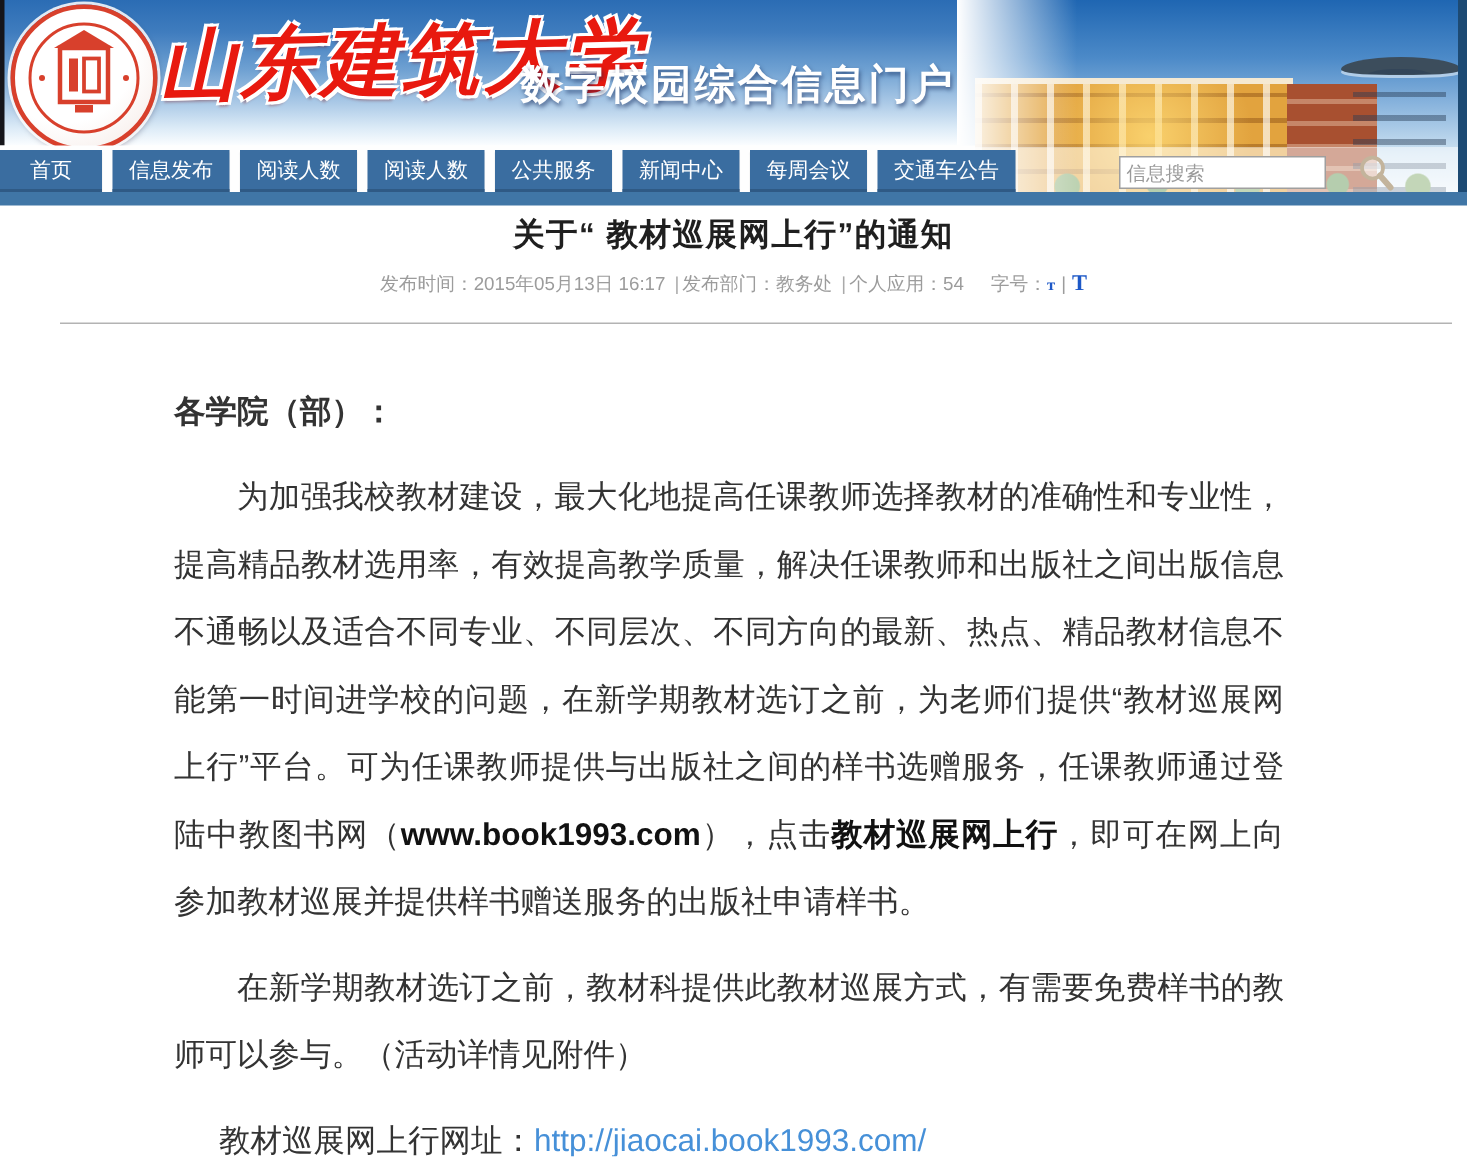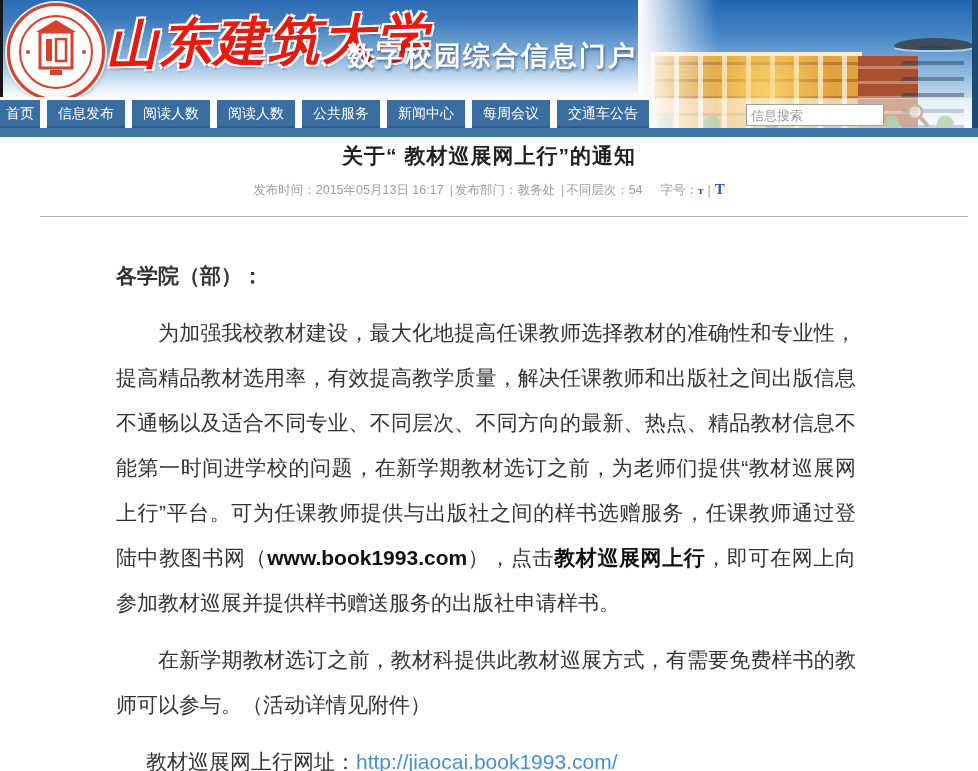--- a/index.html
+++ b/index.html
@@ -55,21 +55,21 @@
   .photo-fade{position:absolute;left:0;top:0;width:80px;height:100%;
     background:linear-gradient(90deg,#ffffff 0%,rgba(255,255,255,0) 100%);}
   .right-edge{position:absolute;left:972px;top:0;width:6px;height:129px;background:#1d4a73;}
 
   
   .nav-bg{position:absolute;left:0;top:97px;width:650px;height:31px;background:#fefefe;}
   .tabs{position:absolute;left:0;top:100px;display:flex;gap:7px;}
   .tab{height:26px;line-height:26px;padding:0 11px;background:var(--tab-blue,#3a6da0);
     color:#fff;font-size:14px;white-space:nowrap;cursor:pointer;
     border-bottom:2px solid #2f5a85;box-shadow:0 1px 1px rgba(0,0,0,.15);}
-  .tab:first-child{padding:0 6px;}
+  .tab:first-child{padding:0 20px;}
   .search-input{position:absolute;left:746px;top:104px;width:128px;height:18px;
     border:1px solid #9f9f9f;background:#fff;font-size:13px;color:#666;padding:1px 4px;outline:none;}
   .search-input::placeholder{color:#9a9a9a;}
   .search-icon{position:absolute;left:903px;top:101px;width:28px;height:28px;cursor:pointer;}
   .blue-bar{position:absolute;left:0;top:128px;width:978px;height:9px;background:var(--bar-blue,#4076a6);}
 
   
   .article{position:absolute;left:0;top:137px;width:978px;}
   .art-title{margin:5px 0 0 0;text-align:center;font-size:21px;font-weight:bold;color:#1f1f1f;letter-spacing:1px;}
   .meta{margin-top:11px;text-align:center;font-size:12.5px;color:#9c9c9c;}
@@ -144,21 +144,21 @@
     </svg>
 
     <div class="blue-bar"></div>
   </div>
 
   <div class="article">
 
     <h1 class="art-title">关于“ 教材巡展网上行”的通知</h1>
 
     <div class="meta">
-      <span>发布时间：</span><span>2015年05月13日 16:17</span><span class="sep">|</span><span>发布部门：</span><span>教务处</span><span class="sep">|</span><span>不同层次：</span><span>54</span><span class="gap"></span><span>字号：</span><span class="fs-small">т</span><span class="fs-sep">|</span><span class="fs-large">T</span>
+      <span>发布时间：</span><span>2015年05月13日 16:17</span><span class="sep">|</span><span>发布部门：</span><span>教务处</span><span class="sep">|</span><span>个人应用：</span><span>54</span><span class="gap"></span><span>字号：</span><span class="fs-small">т</span><span class="fs-sep">|</span><span class="fs-large">T</span>
     </div>
 
     <hr class="divider">
 
     <div class="body-text">
       <p class="salutation">各学院（部）：</p>
 
       <p class="para"><span>为加强我校教材建设，最大化地提高任课教师选择教材的准确性和专业性，提高精品教材选用率，有效提高教学质量，解决任课教师和出版社之间出版信息不通畅以及适合不同专业、不同层次、不同方向的最新、热点、精品教材信息不能第一时间进学校的问题，在新学期教材选订之前，为老师们提供“教材巡展网上行”平台。可为任课教师提供与出版社之间的样书选赠服务，任课教师通过登陆中教图书网（</span><b>www.book1993.com</b><span>），点击</span><b>教材巡展网上行</b><span>，即可在网上向参加教材巡展并提供样书赠送服务的出版社申请样书。</span></p>
 
       <p class="para">在新学期教材选订之前，教材科提供此教材巡展方式，有需要免费样书的教师可以参与。（活动详情见附件）</p>

